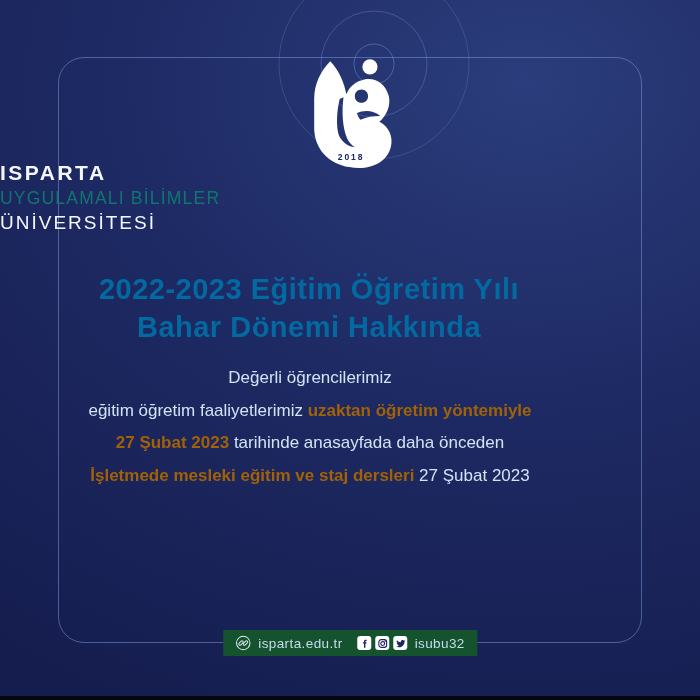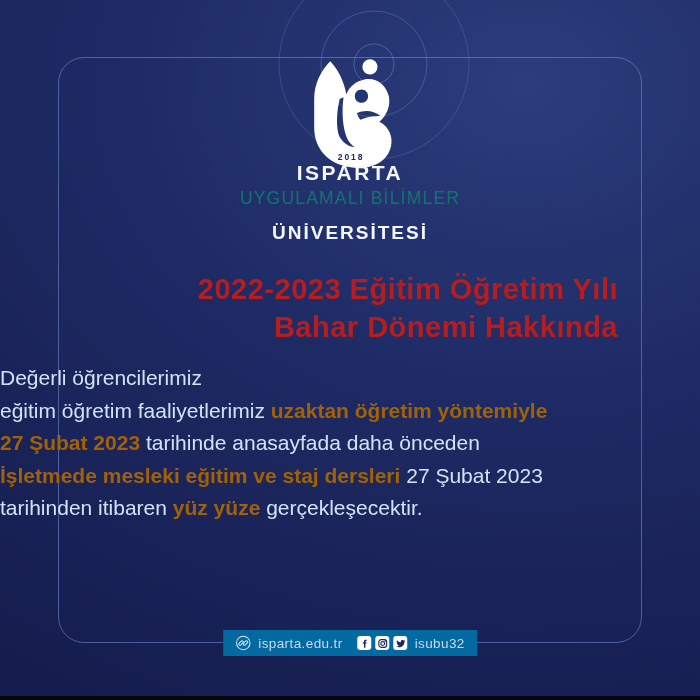--- a/index.html
+++ b/index.html
@@ -7,37 +7,37 @@
     width:700px;height:700px;overflow:hidden;position:relative;
     font-family:"Liberation Sans","DejaVu Sans",sans-serif;
     background:radial-gradient(900px 700px at 75% 12%, #2b3d7c 0%, #1e2a64 45%, #151d4e 100%);
   }
   .panel{
     position:absolute;left:58px;top:57px;right:58px;bottom:57px;
     border:1px solid rgba(116,148,216,.55);border-radius:26px;
   }
   .rings{position:absolute;left:0;top:0;pointer-events:none}
   .logo{position:absolute;left:300px;top:56px;width:104px;height:122px}
-  .uniname{position:absolute;left:0;top:161px;width:700px;text-align:center;color:#f4f8fd}
+  .uniname{position:absolute;left:0;top:161px;width:700px;color:#f4f8fd}
   .uniname .n1{font-size:21px;font-weight:bold;letter-spacing:2.5px}
   .uniname .n2{font-size:17.5px;font-weight:400;letter-spacing:1.2px;margin-top:3px;color:#0f766e}
-  .uniname .n3{font-size:19px;font-weight:bold;letter-spacing:2px;margin-top:13px}
+  .uniname .n3{font-size:19px;font-weight:normal;letter-spacing:2px;margin-top:3px}
   .title{
-    position:absolute;left:0;top:270px;width:618px;text-align:right;
-    color:#b91c1c;font-weight:bold;font-size:29px;line-height:38px;letter-spacing:.5px;
+    position:absolute;left:0;top:270px;width:618px;text-align:center;
+    color:#0369a1;font-weight:bold;font-size:29px;line-height:38px;letter-spacing:.5px;
   }
   .bodytext{
-    position:absolute;left:0;top:362px;width:620px;
-    color:#d2e3f5;font-size:21px;line-height:32.5px;
+    position:absolute;left:0;top:362px;width:620px;text-align:center;
+    color:#d2e3f5;font-size:17px;line-height:32.5px;
   }
   .bodytext .b{font-weight:bold;color:#a16207}
   .footer{
     position:absolute;left:50%;top:643px;transform:translate(-50%,-50%);
     display:flex;align-items:center;gap:7px;
-    background:#0369a1;padding:5px 12px;
+    background:#14532d;padding:5px 12px;
     color:#c9daf0;font-size:13.5px;letter-spacing:.4px;white-space:nowrap;
   }
   .footer .socials{display:flex;align-items:center;gap:4px;margin-left:8px}
   .sq{width:14px;height:14px;background:#ffffff;border-radius:3px;display:flex;align-items:center;justify-content:center}
   .sq svg{display:block}
   .linkicon{display:flex;align-items:center}
   .bottom-strip{position:absolute;left:0;bottom:0;width:700px;height:4px;background:#06060f}
 </style>
 </head>
 <body>
@@ -74,21 +74,20 @@
 <div class="title">
   <div>2022-2023  Eğitim Öğretim Yılı</div>
   <div>Bahar Dönemi Hakkında</div>
 </div>
 
 <div class="bodytext">
     <div><span>Değerli öğrencilerimiz</span></div>
     <div><span>eğitim öğretim faaliyetlerimiz </span><span class="b">uzaktan öğretim yöntemiyle</span></div>
     <div><span class="b">27 Şubat 2023</span><span> tarihinde anasayfada daha önceden</span></div>
     <div><span class="b">İşletmede mesleki eğitim ve staj dersleri</span><span> 27 Şubat 2023</span></div>
-    <div><span>tarihinden itibaren </span><span class="b">yüz yüze</span><span> gerçekleşecektir.</span></div>
   </div>
 
 <div class="footer">
   <span class="linkicon">
     <svg width="16" height="16" viewBox="0 0 20 20">
       <circle cx="10" cy="10" r="8.4" fill="none" stroke="#dfe9f7" stroke-width="1.3"></circle>
       <rect x="3.9" y="8.5" width="6.6" height="3" rx="1.5" fill="none" stroke="#dfe9f7" stroke-width="1.2" transform="rotate(-45 7.2 10)"></rect>
       <rect x="9.5" y="8.5" width="6.6" height="3" rx="1.5" fill="none" stroke="#dfe9f7" stroke-width="1.2" transform="rotate(-45 12.8 10)"></rect>
     </svg>
   </span>

